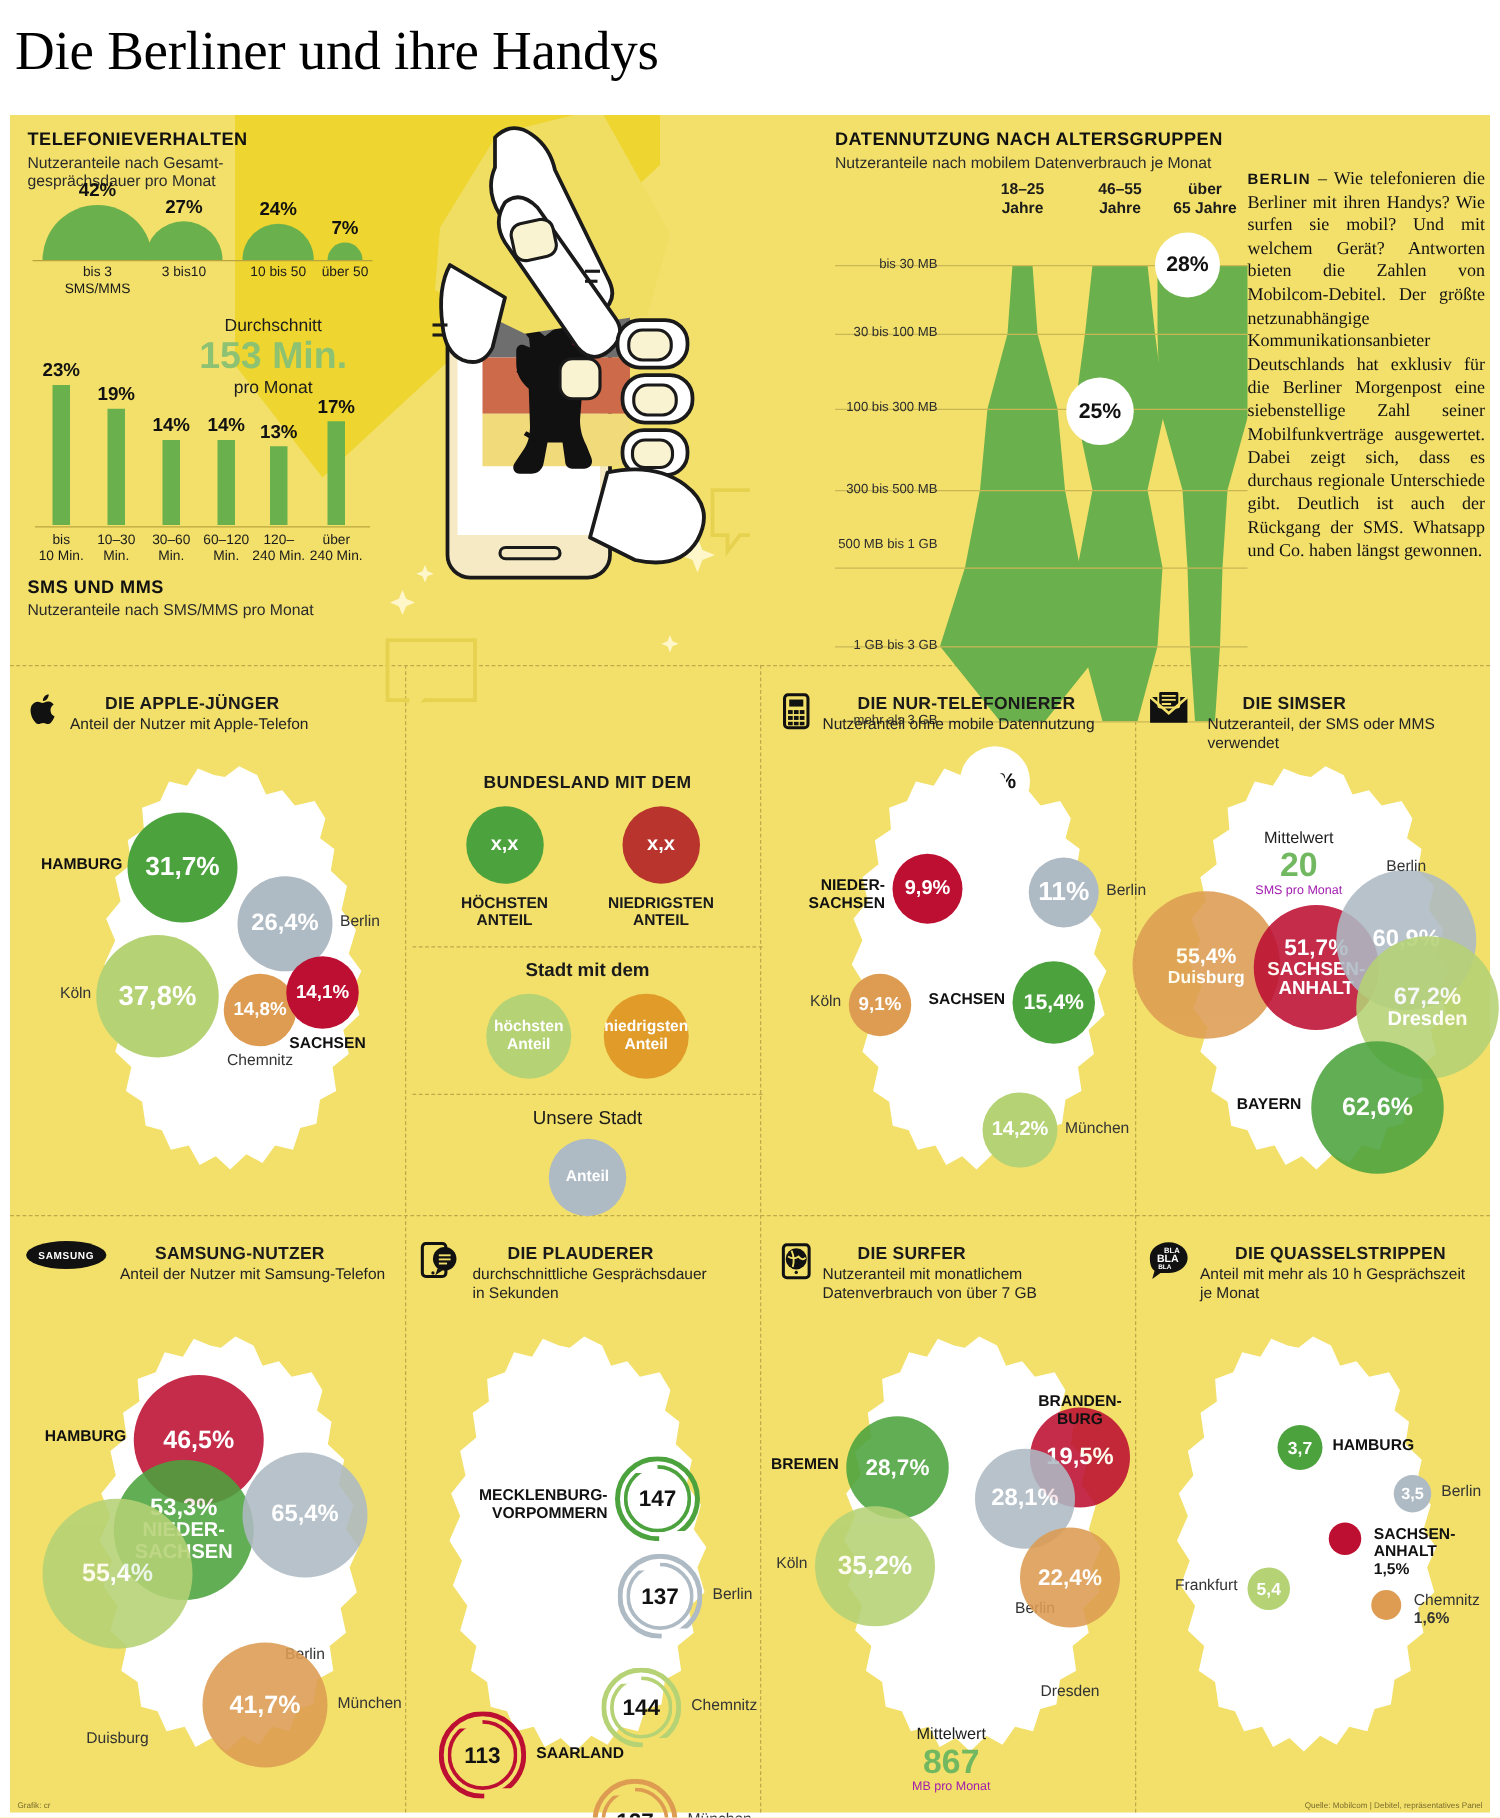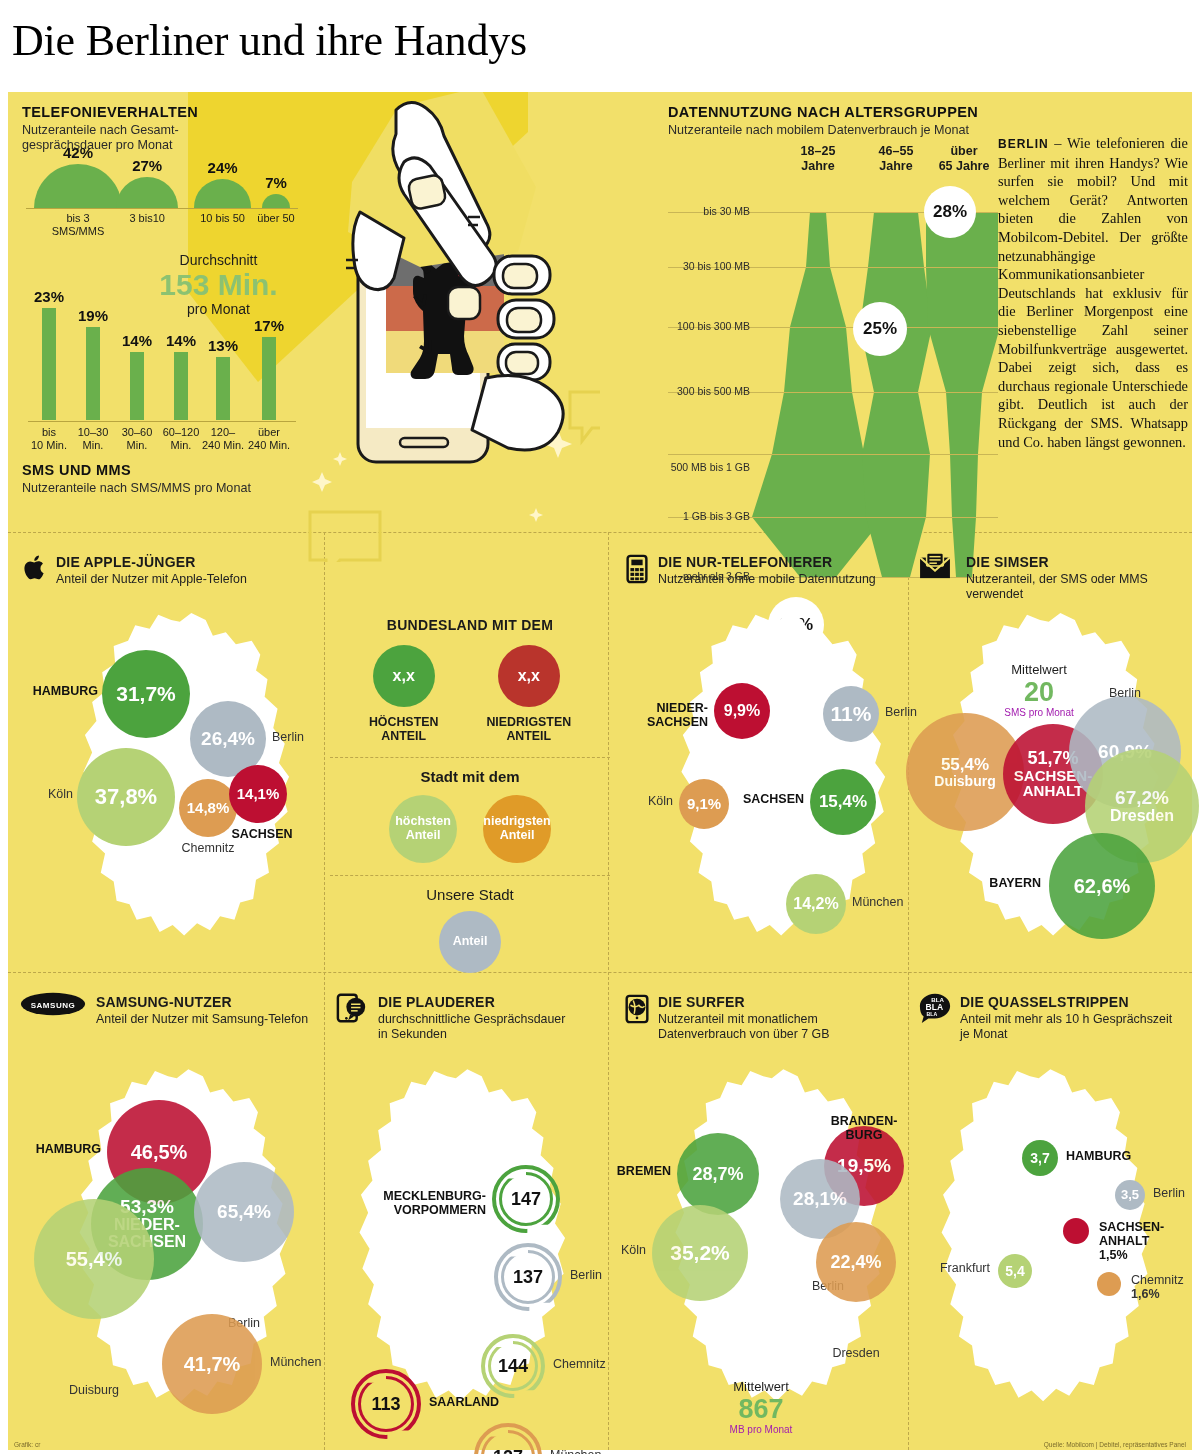--- a/index.html
+++ b/index.html
@@ -68,21 +68,21 @@
   #article{
     position:absolute; left:990px; top:42px; width:190px;
     font-family:"Liberation Serif", serif; font-size:14.4px; line-height:18.6px;
     text-align:justify; color:#111; hyphens:auto;
   }
   #article b{ font-family:"Liberation Sans", sans-serif; font-size:12px; letter-spacing:1px;}
 
   
   .panel{ position:absolute; }
   .phead{ position:absolute; left:34px; top:10px; width:250px; }
-  .phead .t{ font-size:14px; font-weight:bold; letter-spacing:0.2px; }
+  .phead .t{ font-size:14px; font-weight:bold; letter-spacing:0.2px;margin-left:28px; }
   .phead .s{ font-size:12.4px; line-height:14.5px; color:#222; margin-top:2px;}
   .picon{ position:absolute; left:-2px; top:8px; width:34px; height:34px; }
 
   
   .gmap{ position:absolute; }
   .gmap svg{ display:block; }
 
   .circ{ position:absolute; border-radius:50%; display:flex; align-items:center; justify-content:center;
          color:#fff; font-weight:bold; text-align:center; line-height:1.05;}
   .clab{ position:absolute; font-size:12.5px; font-weight:bold; color:#111; white-space:nowrap;}
@@ -198,21 +198,21 @@
       </svg>
       <div class="vrow" style="top: 20px;"></div>
       <div class="vrowlab" style="top: 20px;">bis 30 MB</div>
       <div class="vrow" style="top: 75px;"></div>
       <div class="vrowlab" style="top: 75px;">30 bis 100 MB</div>
       <div class="vrow" style="top: 135px;"></div>
       <div class="vrowlab" style="top: 135px;">100 bis 300 MB</div>
       <div class="vrow" style="top: 200px;"></div>
       <div class="vrowlab" style="top: 200px;">300 bis 500 MB</div>
       <div class="vrow" style="top: 262px;"></div>
-      <div class="vrowlab" style="top: 276px;">500 MB bis 1 GB</div>
+      <div class="vrowlab" style="top: 244px;">500 MB bis 1 GB</div>
       <div class="vrow" style="top: 325px;"></div>
       <div class="vrowlab" style="top: 325px;">1 GB bis 3 GB</div>
       <div class="vrow" style="top: 385px;"></div>
       <div class="vrowlab" style="top: 385px;">mehr als 3 GB</div>
       <div class="agehead" style="white-space: pre-line; left: 104px;">18–25
 Jahre</div>
       <div class="agehead" style="white-space: pre-line; left: 182px;">46–55
 Jahre</div>
       <div class="agehead" style="white-space: pre-line; left: 250px;">über
 65 Jahre</div>

